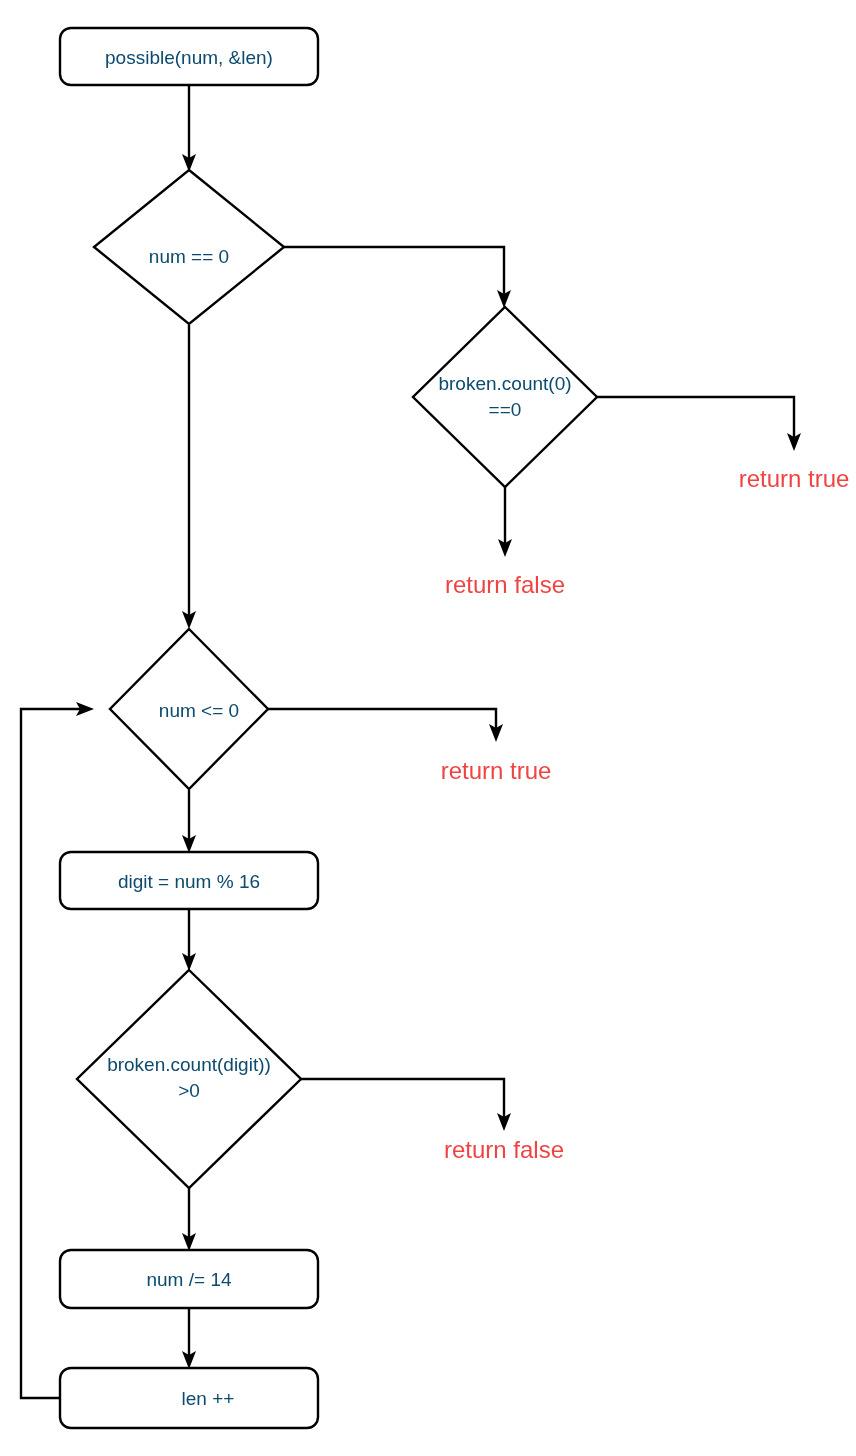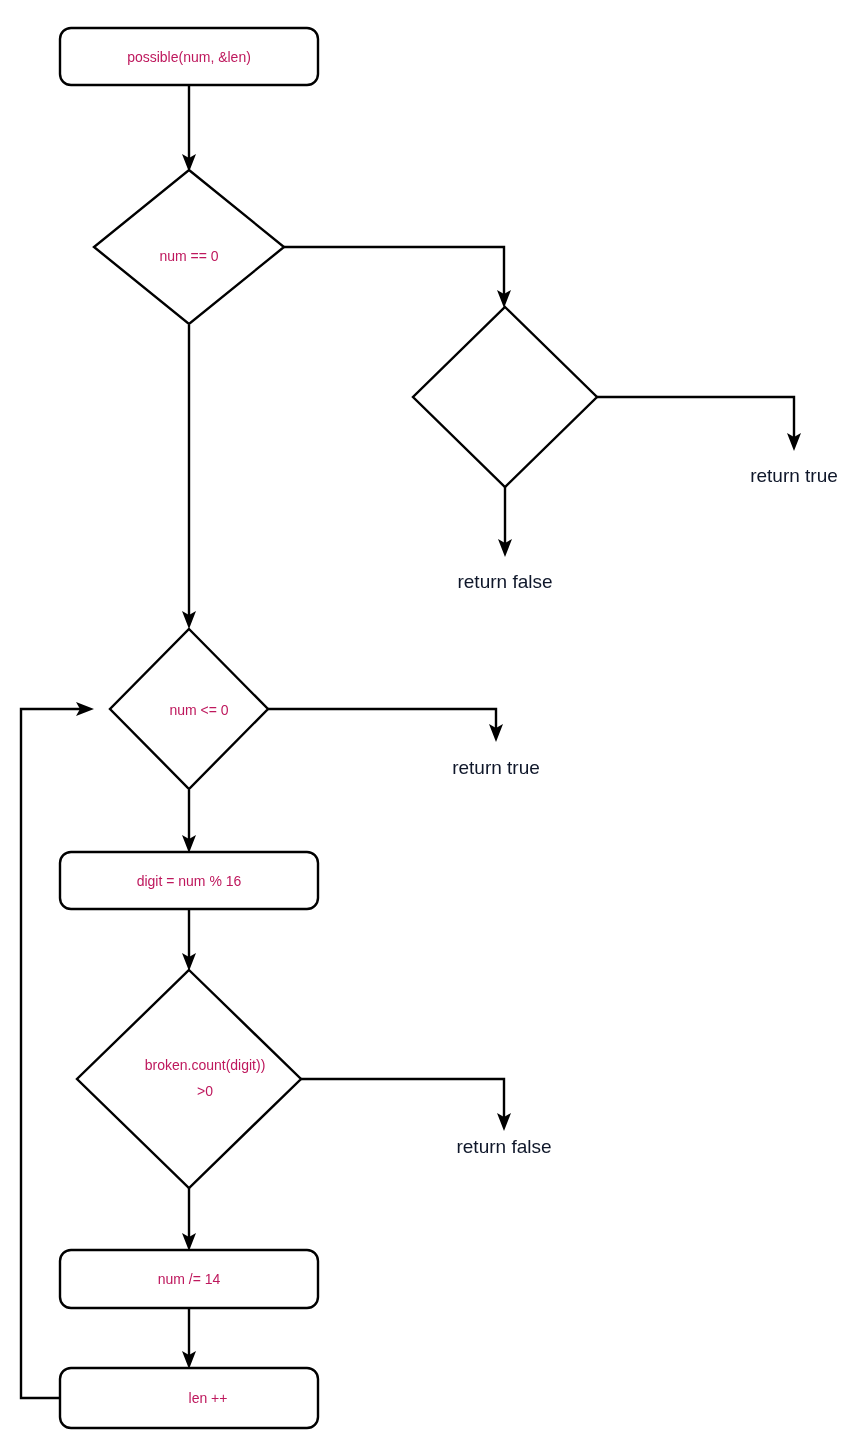--- a/index.html
+++ b/index.html
@@ -36,37 +36,37 @@
     stroke-linecap: butt;
     stroke-linejoin: miter;
   }
   .arrow-head {
     fill: #000000;
     stroke: none;
   }
   .node-label {
     position: absolute;
     text-align: center;
-    color: #be185d;
+    color: #0c4a6e;
     font-family: "Liberation Sans", sans-serif;
-    font-size: 14px;
+    font-size: 19px;
     line-height: 25px;
     white-space: nowrap;
     pointer-events: none;
     transform: translate(-50%, -50%);
   }
   .node-label.two-line {
     line-height: 26px;
   }
   .terminal-label {
     position: absolute;
     text-align: center;
-    color: #0f172a;
+    color: #ef4444;
     font-family: "Liberation Sans", sans-serif;
-    font-size: 19px;
+    font-size: 24px;
     white-space: nowrap;
     transform: translate(-50%, 0);
   }
 </style>
 </head>
 <body>
 
 <div id="canvas">
 
   <svg id="flow-svg" viewBox="0 0 856 1456">
@@ -146,26 +146,30 @@
     <rect class="shape-stroke" x="60" y="1250" width="258" height="58" rx="11" ry="11"></rect>
 
     <rect class="shape-stroke" x="60" y="1368" width="258" height="60" rx="11" ry="11"></rect>
 
   </svg>
 
   <div class="node-label" style="left:189px; top:57px;">possible(num, &amp;len)</div>
 
   <div class="node-label" style="left:189px; top:248px;margin-top:8px;">num == 0</div>
 
+  <div class="node-label two-line" style="left:505px; top:397px;">
+    <div>broken.count(0)</div>
+    <div>==0</div>
+  </div>
 
   <div class="node-label" style="left:199px; top:710px;">num &lt;= 0</div>
 
   <div class="node-label" style="left:189px; top:881px;">digit = num % 16</div>
 
-  <div class="node-label two-line" style="left:189px; top:1078px;margin-left:16px;">
+  <div class="node-label two-line" style="left:189px; top:1078px;">
     <div>broken.count(digit))</div>
     <div>&gt;0</div>
   </div>
 
   <div class="node-label" style="left:189px; top:1279px;">num /= 14</div>
 
   <div class="node-label" style="left:189px; top:1398px;margin-left:19px;">len ++</div>
 
   <div class="terminal-label" style="left:794px; top:465px;">return true</div>
 

